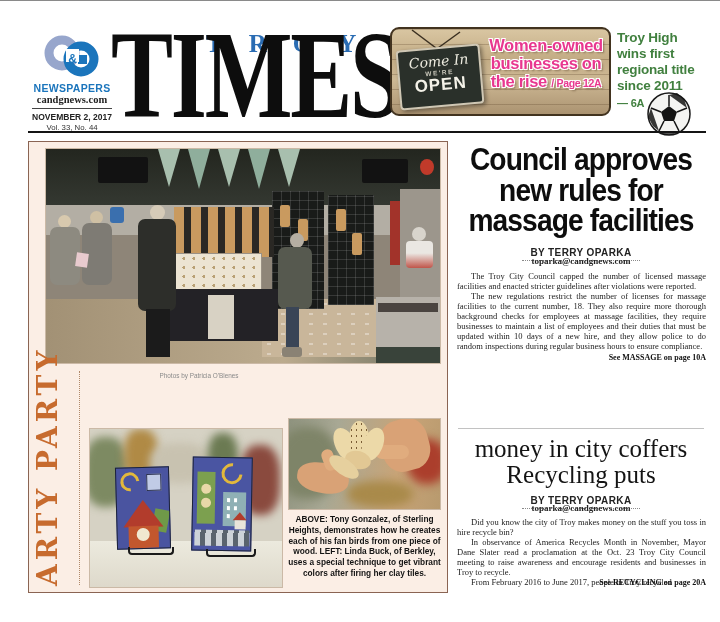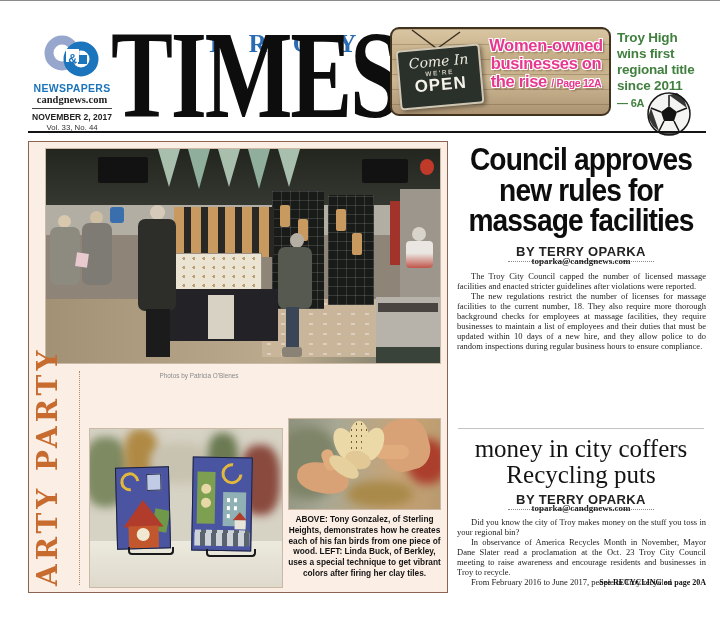--- a/index.html
+++ b/index.html
@@ -126,21 +126,21 @@
   .bb-blob{filter:blur(5px);border-radius:45%;}
   .bb-hand{background:#d9a276;}
   .petal{background:#ecd9a8;border-radius:50% 50% 45% 45%;}
   .petal-dots{background:radial-gradient(#7a5c34 1px, rgba(0,0,0,0) 1px) 0 0/5px 6px,#ecd9a8;}
 
   
   .headline1{left:453px;top:144px;width:256px;text-align:center;font-weight:bold;
       font-size:32px;line-height:.96;letter-spacing:-1px;color:#0d0d0d;
       transform:scaleX(.88);transform-origin:center top;}
   .byline-wrap{width:252px;text-align:center;}
-  .byline{display:inline-block;font-weight:bold;font-size:13px;letter-spacing:.4px;
+  .byline{display:inline-block;font-weight:bold;font-size:10px;letter-spacing:.4px;
       border-bottom:1px dotted #8a8a8a;padding:0 8px 2px 8px;color:#222;}
   .email{font-family:"Liberation Serif",serif;font-weight:bold;font-size:9px;color:#222;
       width:252px;text-align:center;}
   .body-text{width:249px;font-family:"Liberation Serif",serif;font-size:8.5px;
       line-height:1.17;text-align:justify;color:#222;}
   .body-text p{margin:0;text-indent:14px;}
   .jump{font-weight:bold;font-size:8px;text-align:right;color:#111;margin-top:1px;}
   .article-divider{left:458px;top:428px;width:246px;height:1px;background:#c2c2c2;}
   .headline2{left:453px;top:436px;width:256px;text-align:center;
       font-family:"Liberation Serif",serif;font-size:25px;line-height:1.03;color:#141414;}
@@ -321,30 +321,31 @@
   <span style="display:block">new rules for</span>
   <span style="display:block">massage facilities</span>
 </div>
 <div class="abs byline-wrap" style="left:455px;top:242px">
   <span class="byline">BY TERRY OPARKA</span>
 </div>
 <div class="abs email" style="left:455px;top:256px">toparka@candgnews.com</div>
 <div class="abs body-text" style="left:457px;top:272px">
   <p>The Troy City Council capped the number of licensed massage facilities and enacted stricter guidelines after violations were reported.</p>
   <p>The new regulations restrict the number of licenses for massage facilities to the current number, 18. They also require more thorough background checks for employees at massage facilities, they require businesses to maintain a list of employees and their duties that must be updated within 10 days of a new hire, and they allow police to do random inspections during regular business hours to ensure compliance.</p>
+  <div class="jump">See MASSAGE on page 10A</div>
 </div>
 
 <div class="abs article-divider"></div>
 
 <div class="abs headline2">
   <span style="display:block">money in city coffers</span>
   <span style="display:block">Recycling puts</span>
 </div>
 <div class="abs byline-wrap" style="left:455px;top:490px">
   <span class="byline">BY TERRY OPARKA</span>
 </div>
 <div class="abs email" style="left:455px;top:503px">toparka@candgnews.com</div>
 <div class="abs body-text" style="left:457px;top:518px">
-  <p>Did you know the city of Troy makes money on the stuff you toss in your regional bin?</p>
+  <p>Did you know the city of Troy makes money on the stuff you toss in hire recycle bin?</p>
   <p>In observance of America Recycles Month in November, Mayor Dane Slater read a proclamation at the Oct. 23 Troy City Council meeting to raise awareness and encourage residents and businesses in Troy to recycle.</p>
   <p>From February 2016 to June 2017, people in Troy recycled</p>
   <div class="jump" style="margin-top:-10px">See RECYCLING on page 20A</div>
 </div>
 
 </body></html>

